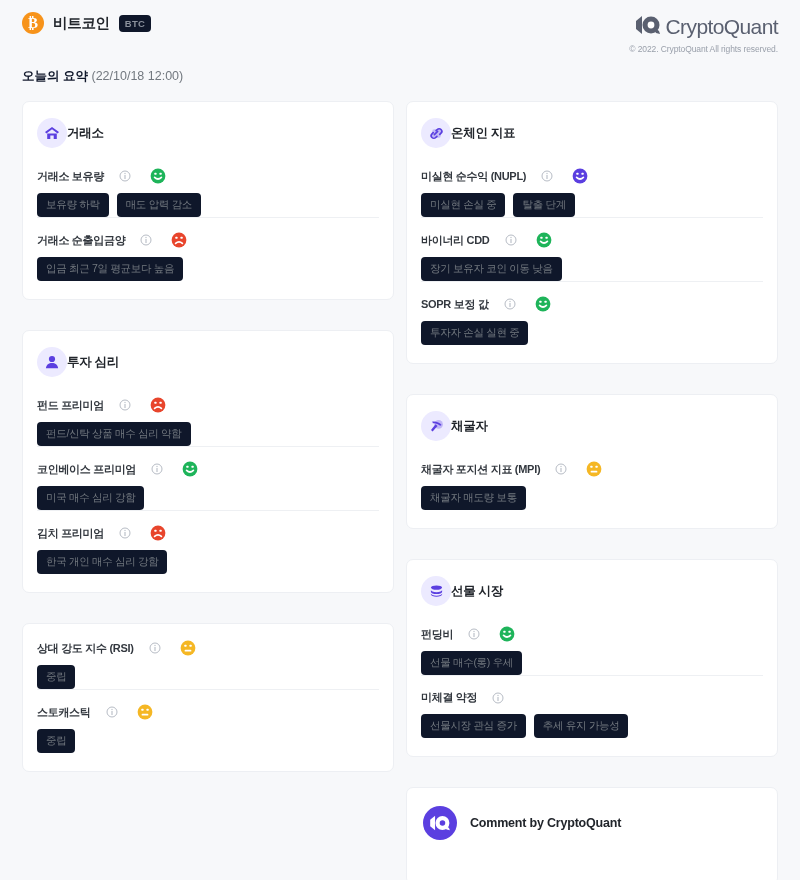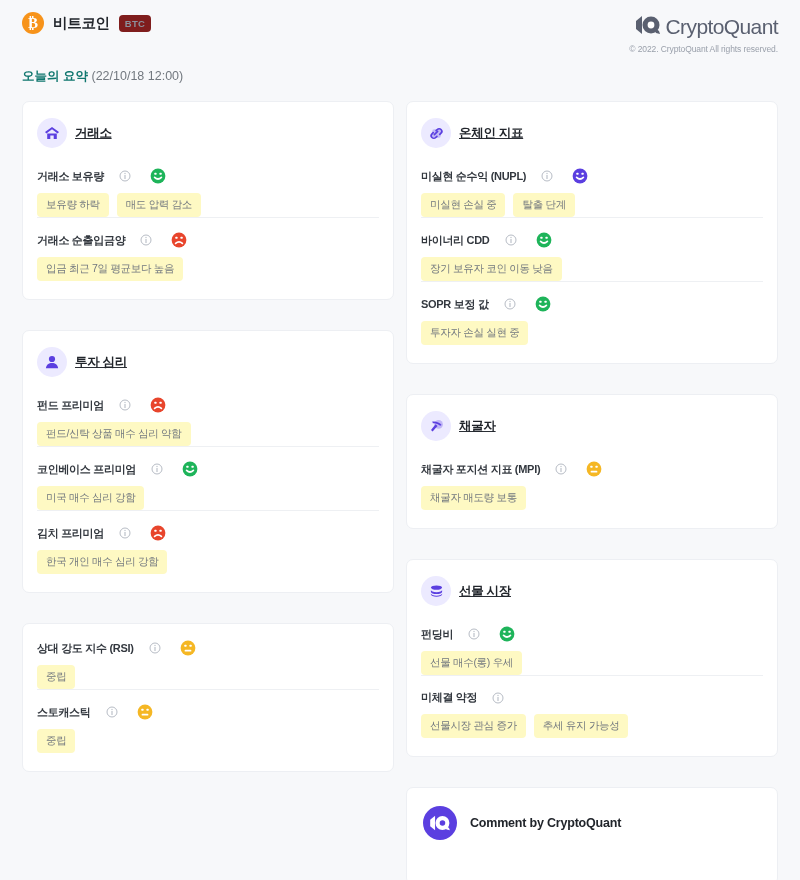--- a/index.html
+++ b/index.html
@@ -24,67 +24,67 @@
   .btc-coin {
     width: 22px; height: 22px; border-radius: 50%;
     background: #f7931a;
     display: flex; align-items: center; justify-content: center;
     color: #fff; font-size: 15px; font-weight: bold;
     font-family: "Liberation Serif", serif;
     line-height: 1;
   }
   .coin-name { font-size: 14.5px; font-weight: bold; letter-spacing: -0.3px; color: #21252b; }
   .ticker-badge {
-    background: #7f1d1d; color: #8b919c;
+    background: #0f172a; color: #8b919c;
     font-size: 9.5px; font-weight: bold;
     padding: 3px 6px; border-radius: 4px;
     letter-spacing: 0.3px;
   }
   .brand { text-align: right; padding-top: 2px; }
   .brand-row { display: flex; align-items: center; justify-content: flex-end; gap: 5px; }
   .brand-mark { display: block; }
   .brand-name {
     font-size: 21px; color: #5a6070; letter-spacing: -0.6px;
     font-family: "Liberation Sans", sans-serif;
   }
   .brand-copy { font-size: 8.5px; color: #9aa0ab; margin-top: 4px; letter-spacing: -0.1px; }
 
   .summary-line { padding: 14px 12px 0 12px; font-size: 12.5px; }
-  .summary-label { font-weight: bold; color: #0f766e; }
+  .summary-label { font-weight: bold; color: #0f172a; }
   .summary-date { color: #72787f; }
 
   
   .columns { display: flex; gap: 12px; padding: 16px 12px 0 12px; align-items: flex-start; }
   .col { flex: 1; display: flex; flex-direction: column; gap: 30px; }
 
   
   .card {
     background: #ffffff;
     border: 1px solid #edeff3;
     border-radius: 7px;
     padding: 16px 14px 18px 14px;
   }
-  .card-head { display: flex; align-items: center; gap: 8px; margin-bottom: 20px; text-decoration: underline; }
+  .card-head { display: flex; align-items: center; gap: 0; margin-bottom: 20px; }
   .card-icon {
     width: 30px; height: 30px; border-radius: 50%;
     background: #eceaff;
     display: flex; align-items: center; justify-content: center;
     flex: 0 0 30px;
   }
   .card-title { font-size: 12.5px; font-weight: bold; color: #21252b; letter-spacing: -0.3px; }
 
   .metric { padding-top: 0; }
   .metric + .metric { border-top: 1px solid #eef0f3; padding-top: 14px; }
   .metric-head { display: flex; align-items: center; gap: 15px; margin-bottom: 9px; }
   .metric-name { font-size: 11px; font-weight: bold; color: #33383f; letter-spacing: -0.3px; }
   .info-ico { flex: 0 0 auto; display: block; }
   .emoji { margin-left: 4px; display: block; flex: 0 0 auto; }
   .tags { display: flex; flex-wrap: wrap; gap: 8px; }
   .tag {
-    background: #fef9c3; color: #72787f;
+    background: #0f172a; color: #72787f;
     font-size: 10.5px; padding: 5px 9px; border-radius: 4px;
     letter-spacing: -0.3px; white-space: nowrap;
   }
 
   
   .comment-card { background: #fff; border: 1px solid #edeff3; border-radius: 7px; padding: 18px 16px 22px 16px; }
   .comment-head { display: flex; align-items: center; gap: 13px; margin-bottom: 22px; }
   .cq-avatar {
     width: 34px; height: 34px; border-radius: 50%;
     background: #5b3fe0; flex: 0 0 34px;

